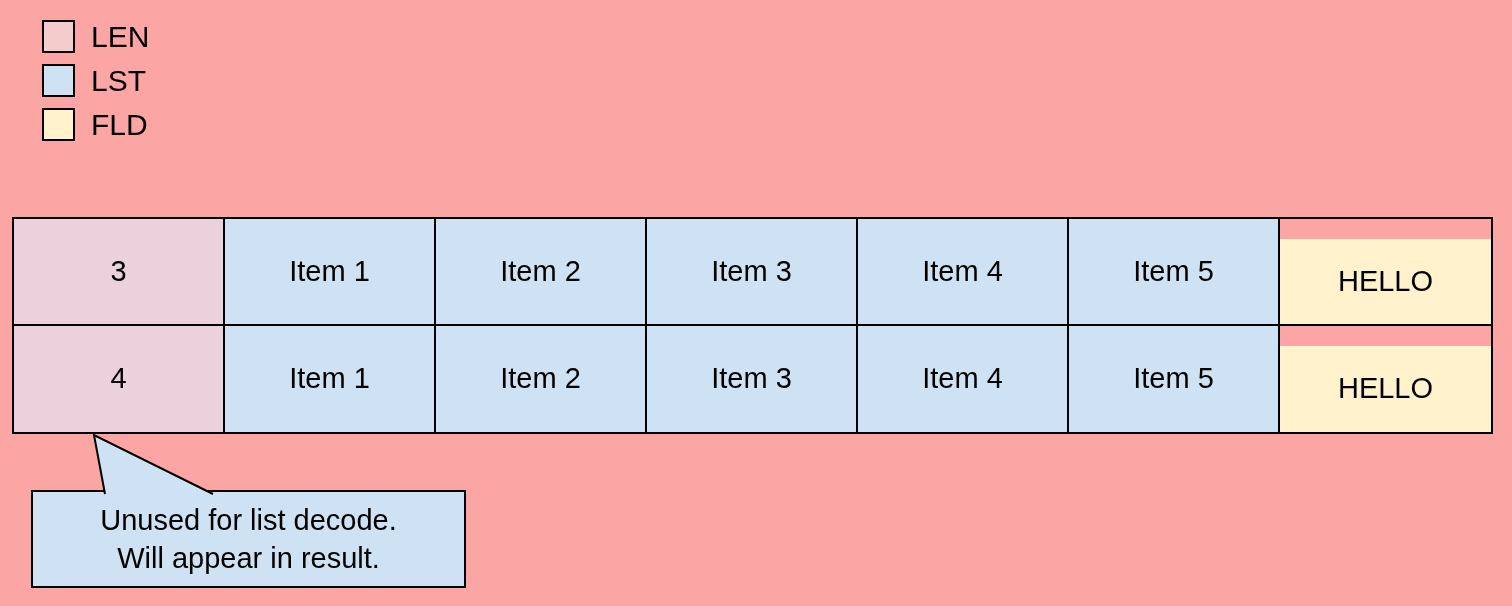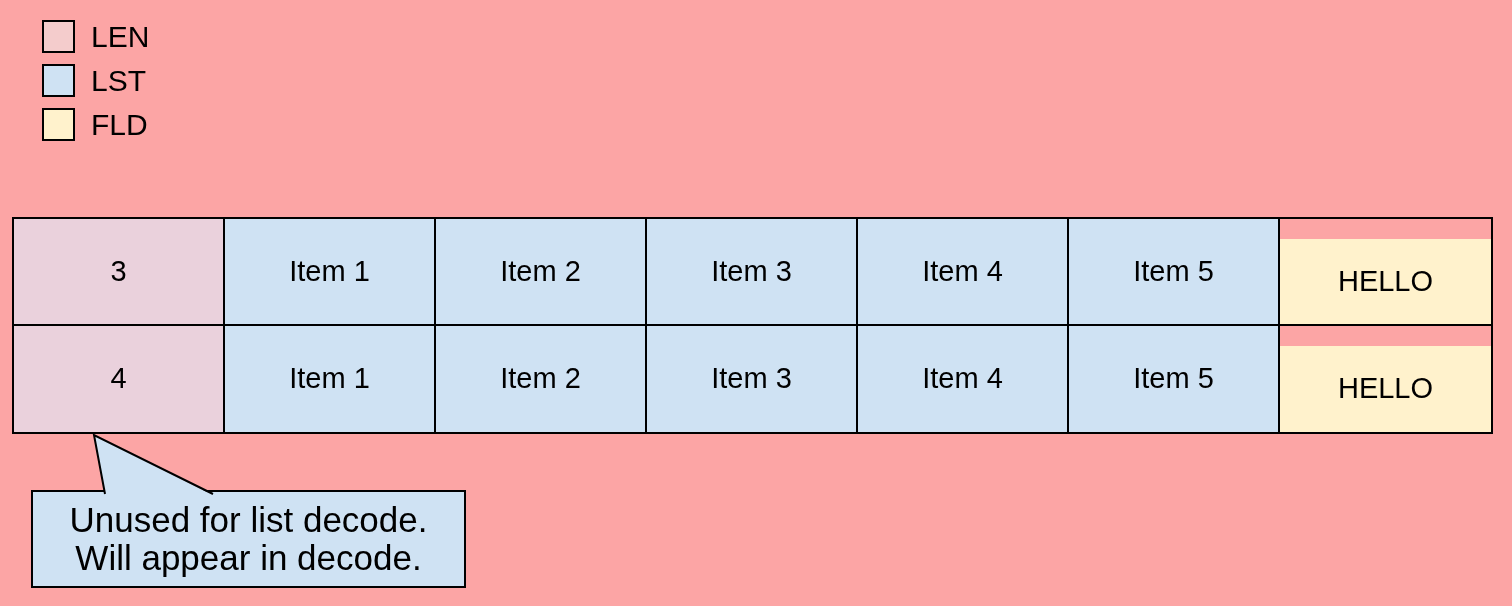--- a/index.html
+++ b/index.html
@@ -77,21 +77,21 @@
     width: 435px;
     height: 98px;
     box-sizing: border-box;
     background: #cfe2f3;
     border: 2px solid #000000;
     display: flex;
     flex-direction: column;
     align-items: center;
     justify-content: center;
     text-align: center;
-    font-size: 35px;
+    font-size: 29px;
     line-height: 38px;
   }
   .callout-tail {
     position: absolute;
     left: 86px;
     top: 431px;
     width: 136px;
     height: 66px;
     z-index: 2;
   }
@@ -130,21 +130,21 @@
     <div class="cell lst row-last">Item 1</div>
     <div class="cell lst row-last">Item 2</div>
     <div class="cell lst row-last">Item 3</div>
     <div class="cell lst row-last">Item 4</div>
     <div class="cell lst row-last">Item 5</div>
     <div class="cell fld col-last row-last">HELLO</div>
   </div>
 
   <div class="callout">
     <div>Unused for list decode.</div>
-    <div>Will appear in decode.</div>
+    <div>Will appear in result.</div>
   </div>
 
   <svg class="callout-tail" viewBox="0 0 136 66" xmlns="http://www.w3.org/2000/svg">
     <polygon points="8,4 19,64 127,64" fill="#cfe2f3" stroke="none"></polygon>
     <path d="M19,63 L8,4 L127,63" fill="none" stroke="#000000" stroke-width="2"></path>
   </svg>
 
 </div>
 
 </body></html>

